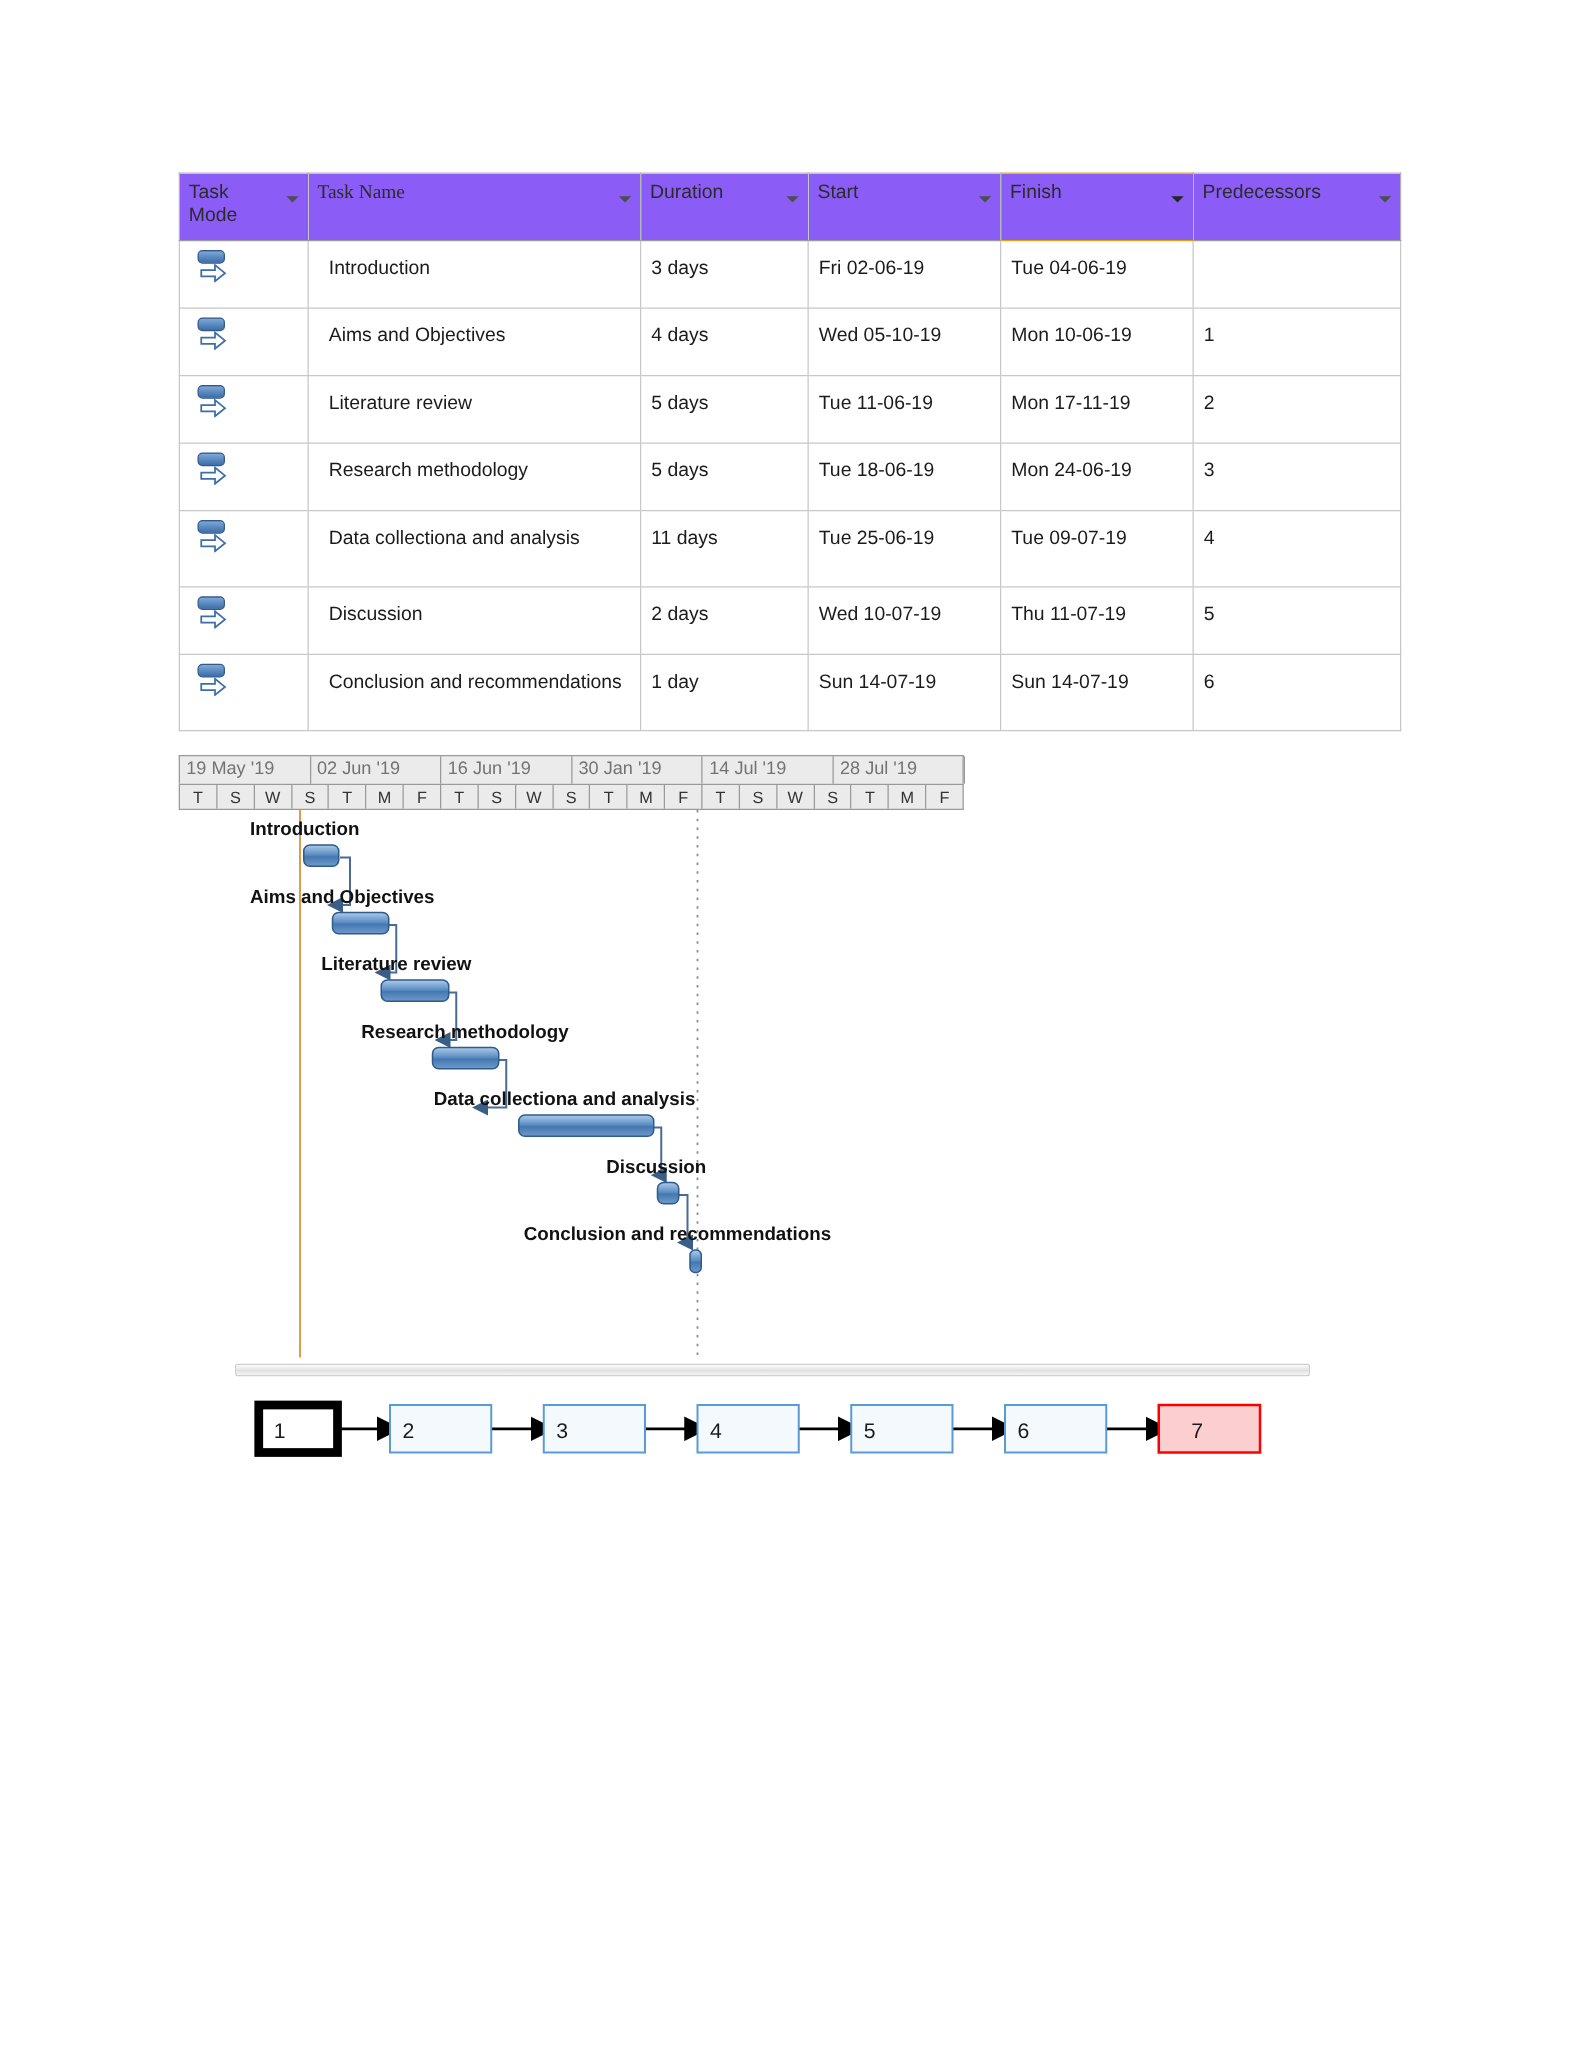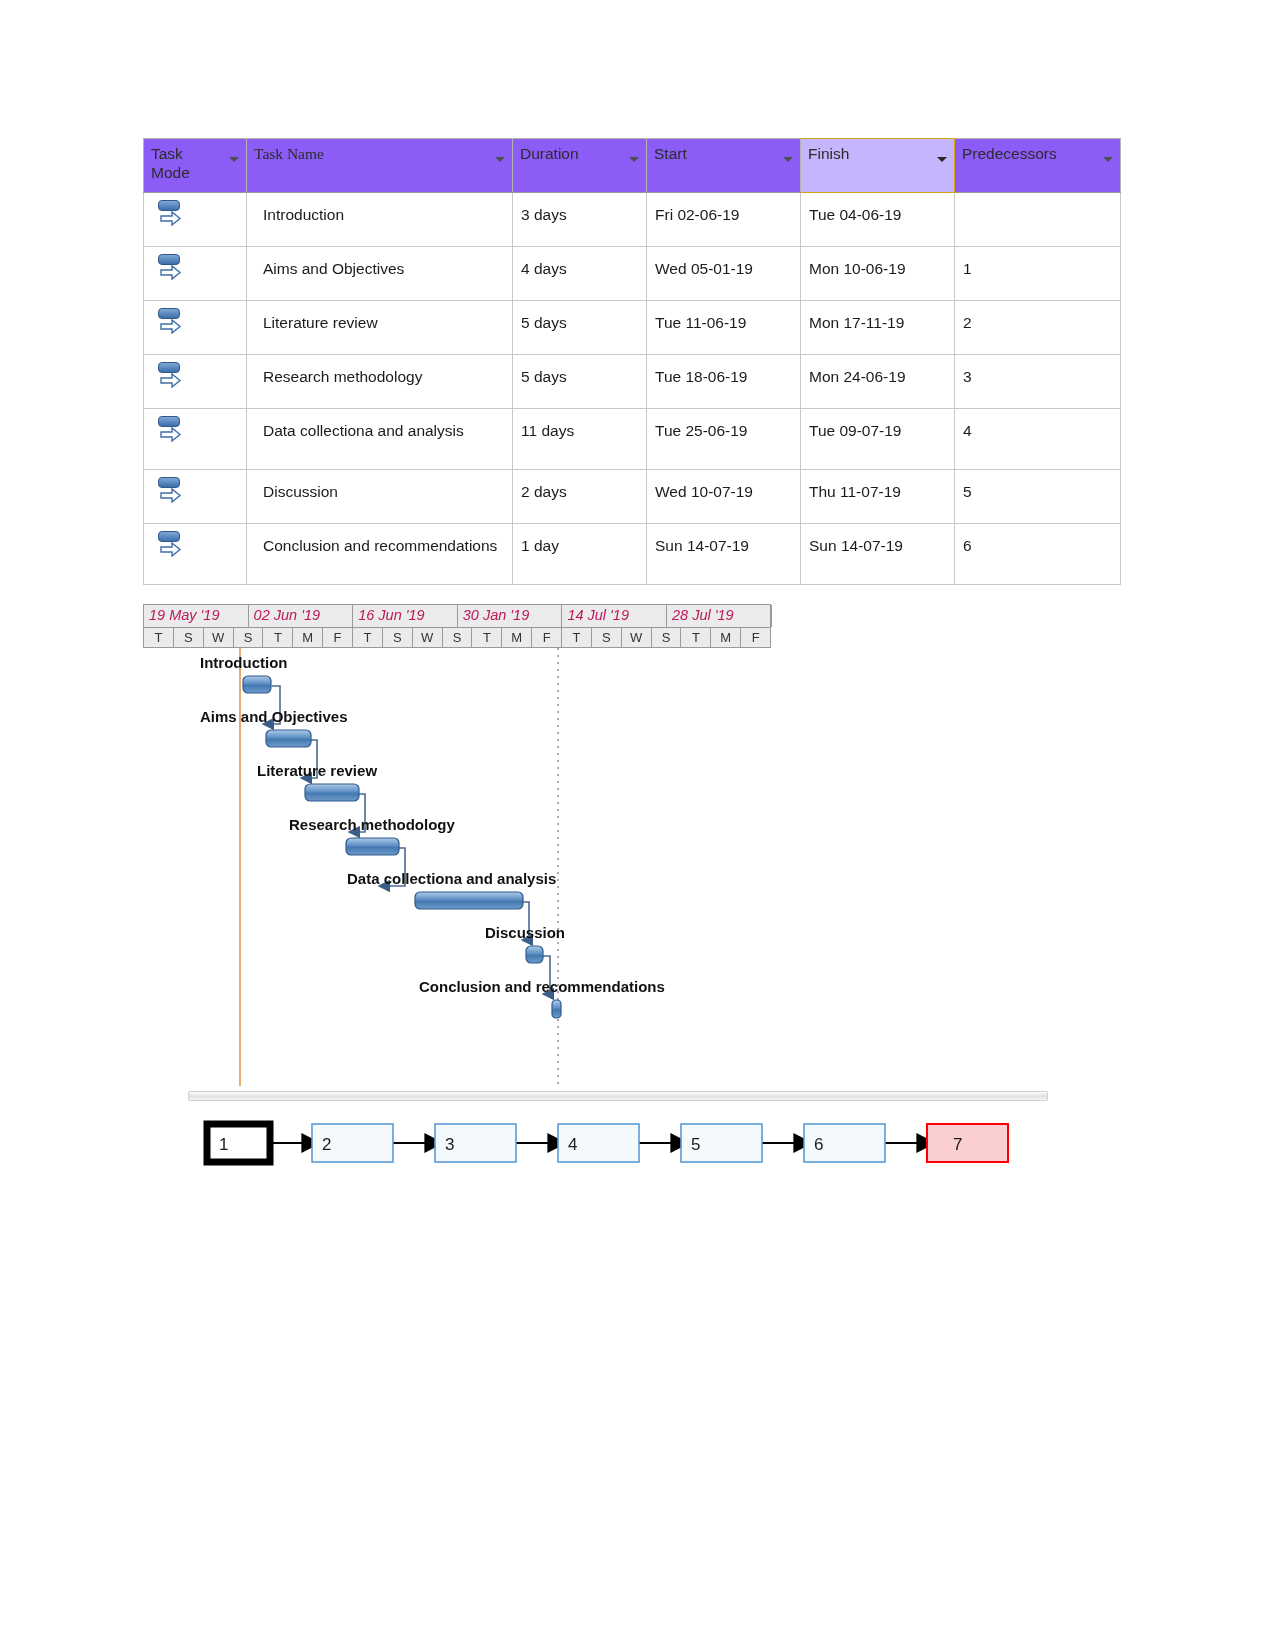--- a/index.html
+++ b/index.html
@@ -34,21 +34,21 @@
     border-bottom:1px solid #9a9a9a;
     height:48px;
     font-weight:normal;
     text-align:left;
     color:#2b2b2b;
     position:relative;
     font-size:15.5px;
     padding:5px 6px 0 7px;
   }
   .task-table thead th.finish-col{
-    background:#c4b5fd;
+    background:#8b5cf6;
     border:1px solid #d9a60f;
   }
   .hdr-inner{display:block;line-height:19px;padding-right:22px;}
   .hdr-filter{
     position:absolute;
     right:7px; top:18px;
     width:0;height:0;
     border-left:5px solid transparent;
     border-right:5px solid transparent;
     border-top:5px solid #4e4e4e;
@@ -106,25 +106,24 @@
     border-bottom:none;
     background:#ebebeb;
     box-sizing:border-box;
   }
   .ts-week{
     flex:0 0 104.6px;
     border-right:1px solid #9a9a9a;
     font-size:14.5px;
     line-height:21px;
     padding-left:5px;
-    color:#be185d;
+    color:#737373;
     box-sizing:border-box;
     overflow:hidden;
     white-space:nowrap;
-    font-style:italic;
   }
   .ts-week:last-child{flex:0 0 10px;border-right:none;padding-left:2px;}
   .ts-days{
     display:flex;
     height:21px;
     border:1px solid #9a9a9a;
     background:#ebebeb;
     box-sizing:border-box;
   }
   .ts-day{
@@ -234,21 +233,21 @@
             </svg>
         </span>
       </td>
       <td>
           <span class="cell name">Aims and Objectives</span>
         </td>
       <td>
           <span class="cell">4 days</span>
         </td>
       <td class="td-datefill">
-          <span class="cell">Wed 05-01-19</span>
+          <span class="cell">Wed 05-10-19</span>
         </td>
       <td class="td-datefill">
           <span class="cell">Mon 10-06-19</span>
         </td>
       <td>
           <span class="cell">1</span>
         </td>
     </tr>
 
     <tr>

